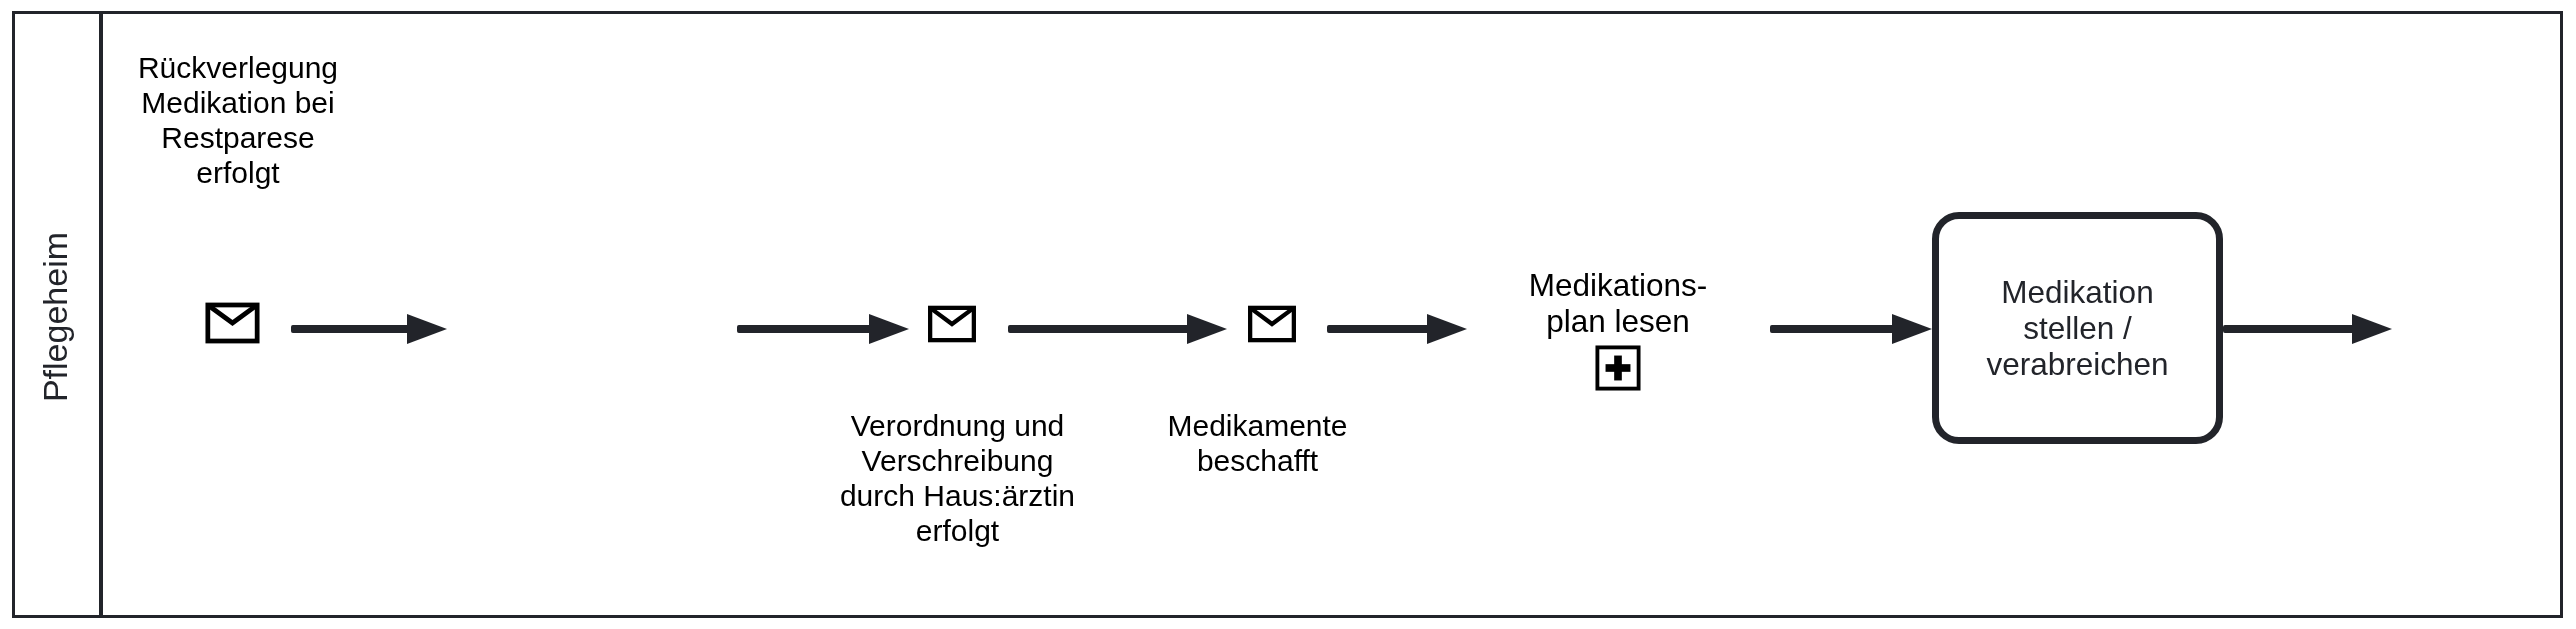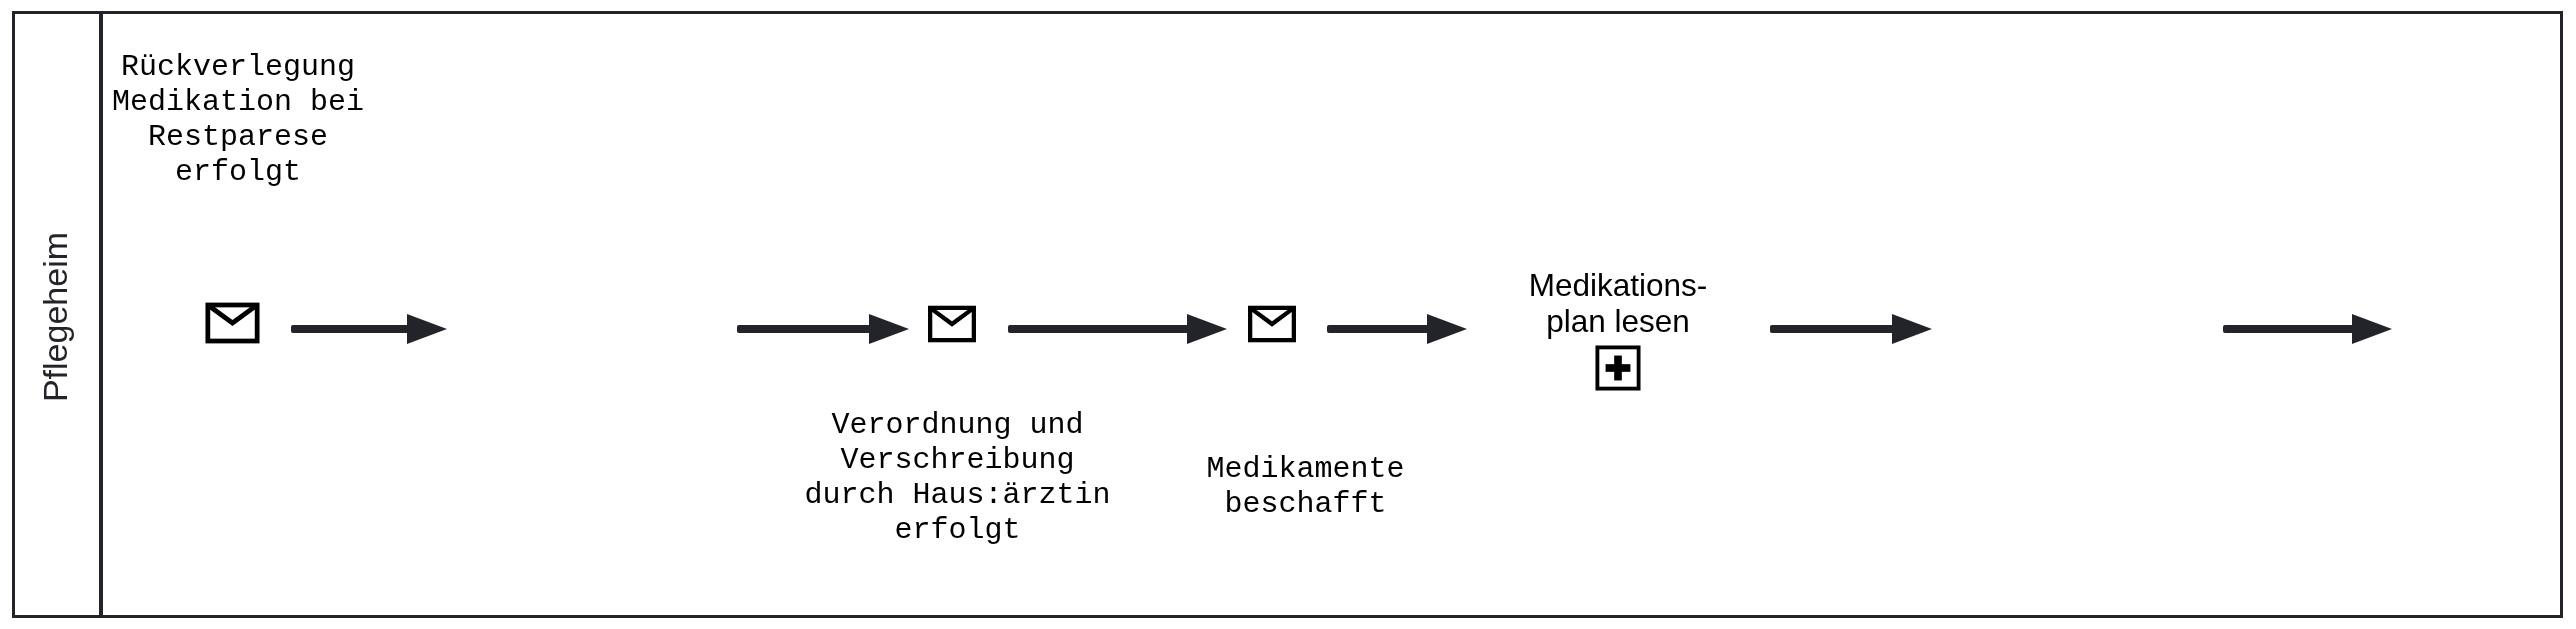--- a/index.html
+++ b/index.html
@@ -61,24 +61,24 @@
   .task.plain{
     left:1932px;top:212px;width:291px;height:232px;border-radius:27px;
     border:7.6px solid var(--c-black);background:#fff;color:var(--c-black);
   }
   .subprocess-marker{display:block;margin-top:5.7px;}
   
   .ext-label{
     position:absolute;text-align:center;font-size:30px;line-height:35px;
     color:var(--c-orange-s);
   }
-  .ext-label span{display:block;font-family:Liberation Mono, monospace;}
+  .ext-label span{display:block;}
   .label-start{left:76px;top:50px;width:324px;}
   .label-prescription{left:786px;top:408px;width:343px;}
-  .label-medication{left:1153px;top:408px;width:305px;margin-top:44px;}
+  .label-medication{left:1105px;top:408px;width:305px;}
   
   .flow{position:absolute;top:314px;height:30.5px;}
   .flow .shaft{
     position:absolute;left:0;right:29px;top:11.4px;height:7.6px;
     background:var(--c-black);border-radius:1.9px;
   }
   .flow .head{
     position:absolute;right:0;top:0;width:0;height:0;
     border-top:15.3px solid transparent;border-bottom:15.3px solid transparent;
     border-left:40px solid var(--c-black);
@@ -168,17 +168,22 @@
   <div class="task green">
     <span class="tline">Medikations-</span>
     <span class="tline">plan lesen</span>
     <svg class="subprocess-marker" width="46" height="46" viewBox="0 0 48 48">
       <rect x="2.5" y="2.5" width="43" height="43" fill="none" stroke="currentColor" stroke-width="4"></rect>
       <line x1="24" y1="11" x2="24" y2="37" stroke="currentColor" stroke-width="8"></line>
       <line x1="11" y1="24" x2="37" y2="24" stroke="currentColor" stroke-width="8"></line>
     </svg>
   </div>
 
+  <div class="task plain">
+    <span class="tline">Medikation</span>
+    <span class="tline">stellen /</span>
+    <span class="tline">verabreichen</span>
+  </div>
 
   <div class="event end"></div>
 
 </div>
 
 
 </body></html>

